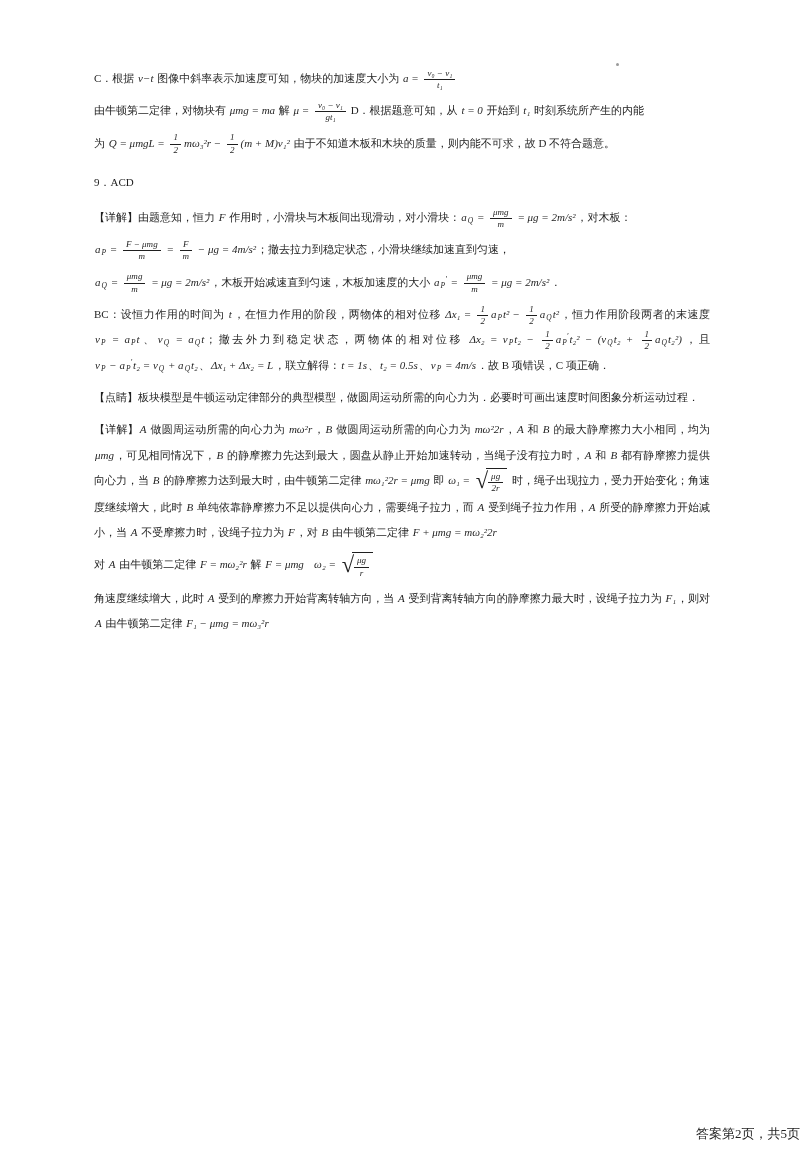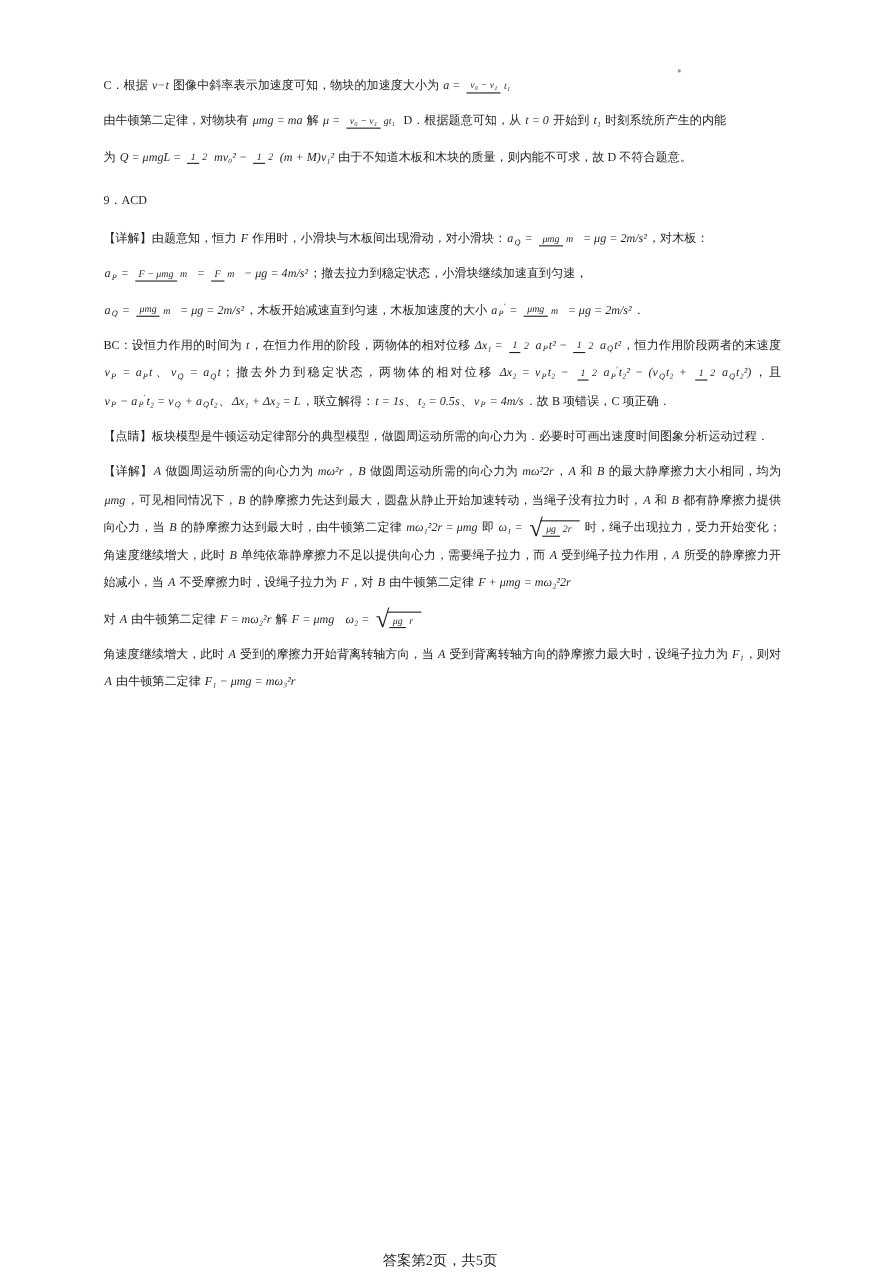--- a/index.html
+++ b/index.html
@@ -26,20 +26,21 @@
   .m{
     font-family:"Liberation Serif","DejaVu Serif",serif;
     font-style:italic;
     padding:0 1px;
     white-space:nowrap;
   }
   sub.m{font-size:0.68em;vertical-align:-0.32em;line-height:0;padding:0;}
   sup.m{font-size:0.68em;vertical-align:0.55em;line-height:0;padding:0;}
   .frac{
     display:inline-flex;
+    flex-direction:column;
     align-items:center;
     vertical-align:middle;
     margin:0 2px;
     font-style:italic;
     font-size:0.82em;
     line-height:1.25;
     white-space:nowrap;
   }
   .frac .num{display:block;padding:0 3px;border-bottom:1px solid currentColor;}
   .frac .den{display:block;padding:0 3px;}
@@ -58,22 +59,22 @@
   }
   .sqrt .radicand{
     display:inline-flex;
     align-items:flex-start;
     border-top:1.5px solid currentColor;
     padding:2px 4px 0 2px;
   }
   .sqrt .radicand .frac{margin:0;}
   .footer{
     position:absolute;
-    left:0;right:0;bottom:2px;
-    text-align:center;
+    left:0;right:0;bottom:14px;
+    text-align:right;
     font-size:13px;
     background:#ffffff;
     padding:4px 0;
   }
   .speck{
     position:absolute;
     top:63px;left:616px;
     width:3px;height:3px;
     border-radius:50%;
     background:#9a9a9a;
@@ -89,21 +90,21 @@
           <span class="num">v₀ − v₁</span>
           <span class="den">t₁</span>
         </span></div>
       <div class="para"><span>由牛顿第二定律，对物块有 </span><span class="m">μmg = ma</span><span> 解 </span><span class="m">μ = </span><span class="frac">
           <span class="num">v₀ − v₁</span>
           <span class="den">gt₁</span>
         </span><span> D．根据题意可知，从 </span><span class="m">t = 0</span><span> 开始到 </span><span class="m">t₁</span><span> 时刻系统所产生的内能</span></div>
       <div class="para"><span>为 </span><span class="m">Q = μmgL = </span><span class="frac">
           <span class="num">1</span>
           <span class="den">2</span>
-        </span><span class="m">mv₀² − </span><span class="frac">
+        </span><span class="m">mω₃²r − </span><span class="frac">
           <span class="num">1</span>
           <span class="den">2</span>
         </span><span class="m">(m + M)v₁²</span><span> 由于不知道木板和木块的质量，则内能不可求，故 D 不符合题意。</span></div>
       <div class="para answer-head"><span>9．ACD</span></div>
       <div class="para"><span>【详解】由题意知，恒力 </span><span class="m">F</span><span> 作用时，小滑块与木板间出现滑动，对小滑块：</span><span class="m">a</span><sub class="m">Q</sub><span class="m"> = </span><span class="frac">
           <span class="num">μmg</span>
           <span class="den">m</span>
         </span><span class="m"> = μg = 2m/s²</span><span>，对木板：</span></div>
       <div class="para"><span class="m">a</span><sub class="m">P</sub><span class="m"> = </span><span class="frac">
           <span class="num">F − μmg</span>

